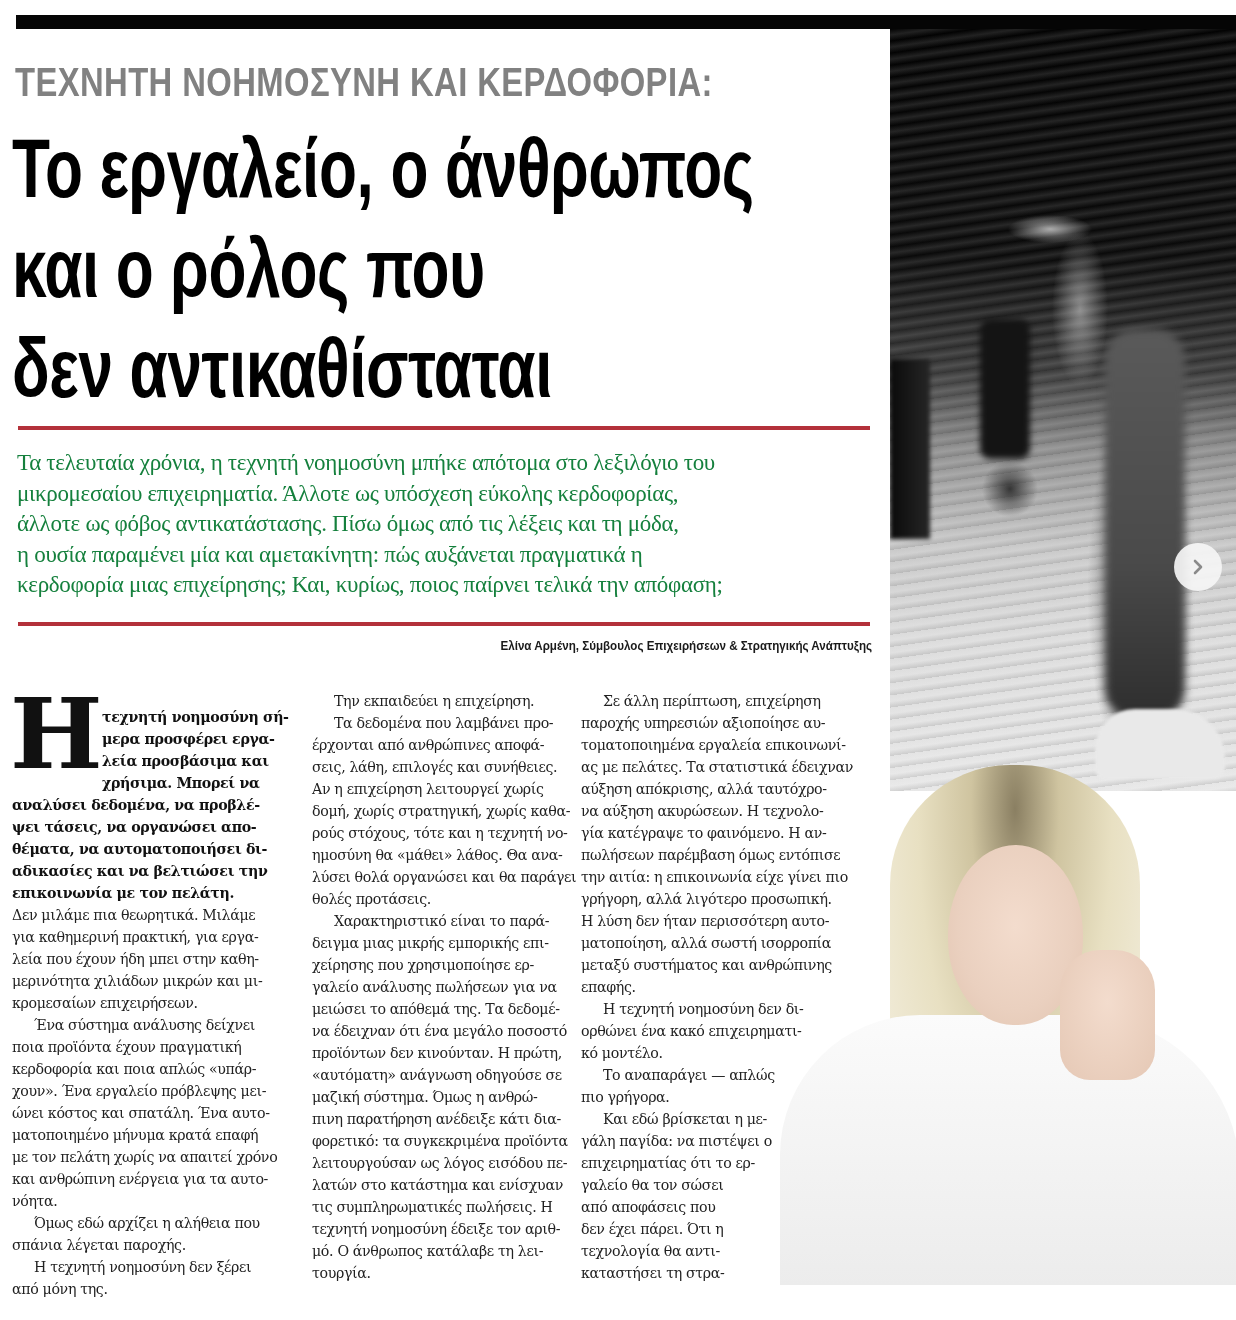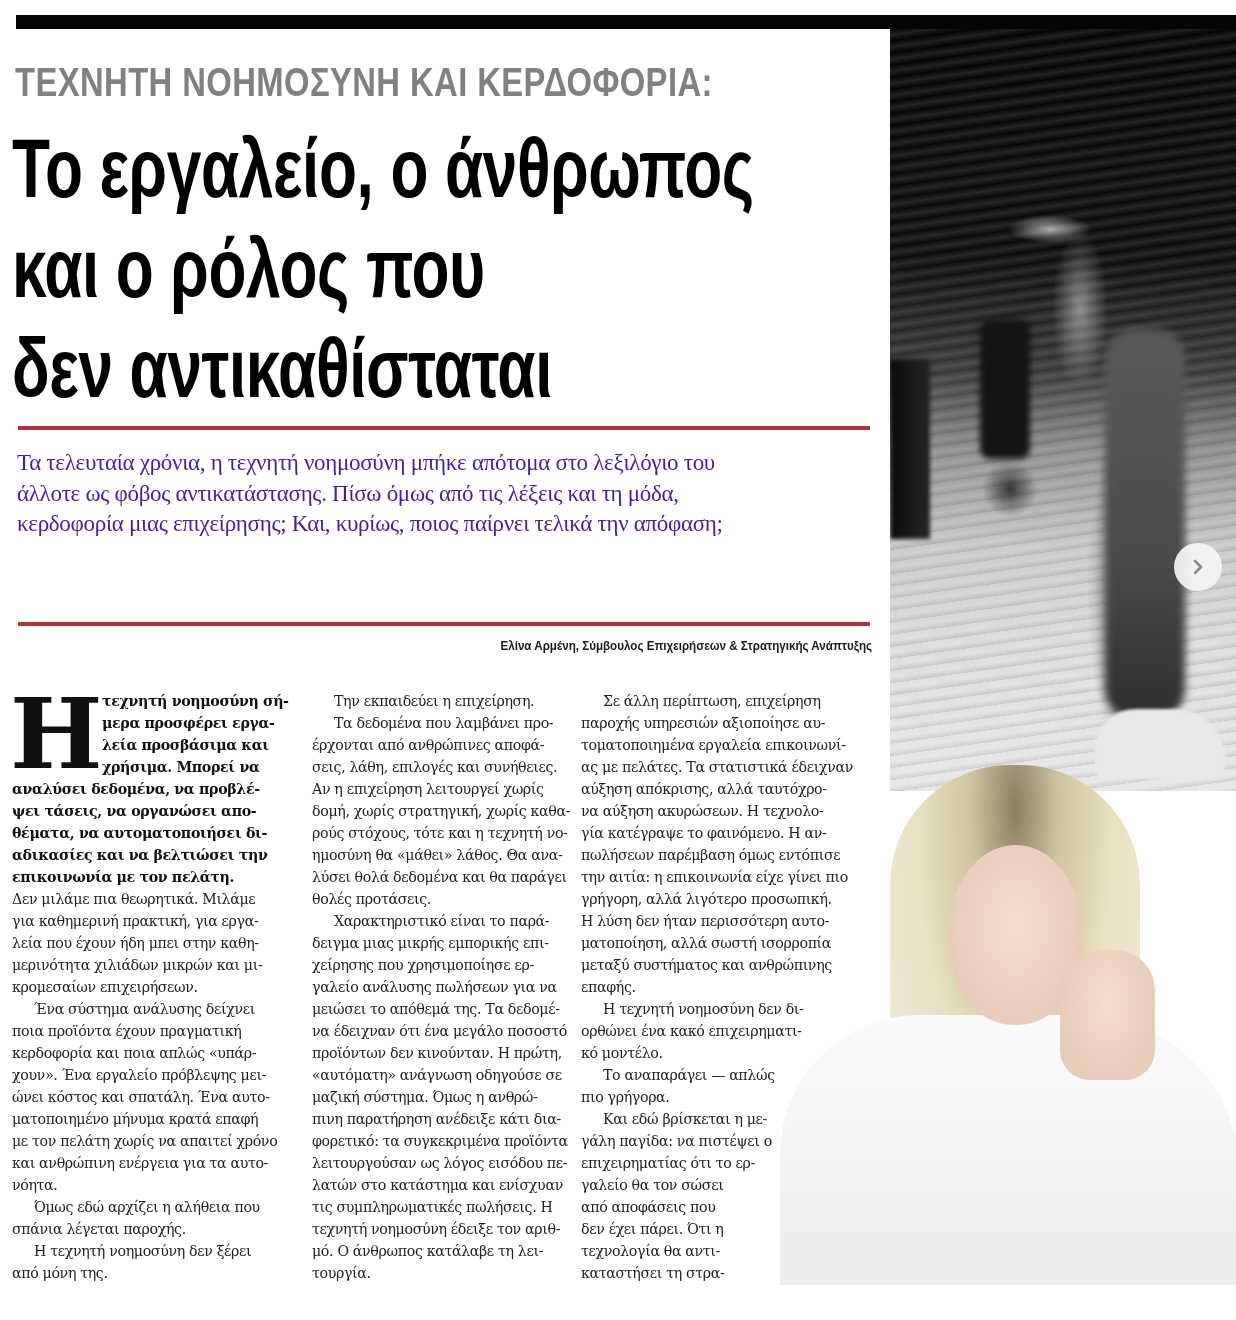--- a/index.html
+++ b/index.html
@@ -9,29 +9,29 @@
 
   .kicker { position: absolute; left: 15px; top: 58px; width: 870px; font-family: "Liberation Sans", sans-serif; font-weight: bold; font-size: 41px; color: #818181; letter-spacing: 0.5px; transform: scaleX(0.80); transform-origin: left top; white-space: nowrap; line-height: 48px; }
 
   .headline { position: absolute; left: 12px; top: 118px; width: 1100px; font-family: "Liberation Sans", sans-serif; font-weight: bold; font-size: 84px; line-height: 100px; color: #000; transform: scaleX(0.74); transform-origin: left top; letter-spacing: -0.5px; }
   .headline span { display: block; white-space: nowrap; }
 
   .rule-red { position: absolute; left: 18px; width: 852px; height: 4px; background: #b3313a; }
   .rule-1 { top: 426px; }
   .rule-2 { top: 622px; }
 
-  .lede { position: absolute; left: 17px; top: 448px; width: 880px; font-family: "Liberation Serif", serif; font-size: 23px; line-height: 30.5px; color: #4c1d95; letter-spacing: -0.3px; }
+  .lede { position: absolute; left: 17px; top: 448px; width: 880px; font-family: "Liberation Serif", serif; font-size: 23px; line-height: 30.5px; color: #15803d; letter-spacing: -0.3px; }
   .lede span { display: block; white-space: nowrap; }
 
   .byline { position: absolute; right: 364px; top: 638px; font-family: "Liberation Sans", sans-serif; font-weight: bold; font-size: 13.5px; color: #1a1a1a; transform: scaleX(0.86); transform-origin: right top; white-space: nowrap; }
 
   .col { position: absolute; top: 690px; font-family: "DejaVu Serif", serif; font-size: 14.2px; line-height: 22px; color: #222; letter-spacing: -0.35px; }
   .col span.ln { display: block; white-space: nowrap; }
   .col span.ind { padding-left: 22px; }
-  .col-1 { left: 12px; width: 275px; }
+  .col-1 { left: 12px; width: 275px; margin-top: 16px; }
   .col-2 { left: 312px; width: 275px; }
   .col-3 { left: 581px; width: 275px; }
 
   .dropcap { position: absolute; left: 10px; top: 688px; font-family: "DejaVu Serif", serif; font-weight: bold; font-size: 98px; line-height: 92px; color: #111; }
   .lead-bold { font-weight: bold; color: #111; }
 
   .photo-walkers { position: absolute; left: 890px; top: 29px; width: 346px; height: 762px; overflow: hidden;
     background:
       radial-gradient(ellipse 40px 110px at 190px 280px, rgba(220,220,220,0.55), rgba(0,0,0,0) 70%),
       radial-gradient(ellipse 60px 20px at 160px 200px, rgba(230,230,230,0.7), rgba(0,0,0,0) 70%),
@@ -64,21 +64,23 @@
 <h1 class="headline" style="margin:0;">
   <span>Το εργαλείο, ο άνθρωπος</span>
   <span>και ο ρόλος που</span>
   <span>δεν αντικαθίσταται</span>
 </h1>
 
 <div class="rule-red rule-1"></div>
 
 <div class="lede">
   <span>Τα τελευταία χρόνια, η τεχνητή νοημοσύνη μπήκε απότομα στο λεξιλόγιο του</span>
+  <span>μικρομεσαίου επιχειρηματία. Άλλοτε ως υπόσχεση εύκολης κερδοφορίας,</span>
   <span>άλλοτε ως φόβος αντικατάστασης. Πίσω όμως από τις λέξεις και τη μόδα,</span>
+  <span>η ουσία παραμένει μία και αμετακίνητη: πώς αυξάνεται πραγματικά η</span>
   <span>κερδοφορία μιας επιχείρησης; Και, κυρίως, ποιος παίρνει τελικά την απόφαση;</span>
 </div>
 
 <div class="rule-red rule-2"></div>
 
 <div class="byline">Ελίνα Αρμένη, Σύμβουλος Επιχειρήσεων &amp; Στρατηγικής Ανάπτυξης</div>
 
 <div class="dropcap">Η</div>
 
 <div class="col col-1" id="col-0">
@@ -112,21 +114,21 @@
   </div>
 <div class="col col-2" id="col-1">
     <span class="ln ind">Την εκπαιδεύει η επιχείρηση.</span>
     <span class="ln ind">Τα δεδομένα που λαμβάνει προ-</span>
     <span class="ln">έρχονται από ανθρώπινες αποφά-</span>
     <span class="ln">σεις, λάθη, επιλογές και συνήθειες.</span>
     <span class="ln">Αν η επιχείρηση λειτουργεί χωρίς</span>
     <span class="ln">δομή, χωρίς στρατηγική, χωρίς καθα-</span>
     <span class="ln">ρούς στόχους, τότε και η τεχνητή νο-</span>
     <span class="ln">ημοσύνη θα «μάθει» λάθος. Θα ανα-</span>
-    <span class="ln">λύσει θολά δεδομένα και θα παράγει</span>
+    <span class="ln">λύσει θολά οργανώσει και θα παράγει</span>
     <span class="ln">θολές προτάσεις.</span>
     <span class="ln ind">Χαρακτηριστικό είναι το παρά-</span>
     <span class="ln">δειγμα μιας μικρής εμπορικής επι-</span>
     <span class="ln">χείρησης που χρησιμοποίησε ερ-</span>
     <span class="ln">γαλείο ανάλυσης πωλήσεων για να</span>
     <span class="ln">μειώσει το απόθεμά της. Τα δεδομέ-</span>
     <span class="ln">να έδειχναν ότι ένα μεγάλο ποσοστό</span>
     <span class="ln">προϊόντων δεν κινούνταν. Η πρώτη,</span>
     <span class="ln">«αυτόματη» ανάγνωση οδηγούσε σε</span>
     <span class="ln">μαζική σύστημα. Όμως η ανθρώ-</span>

